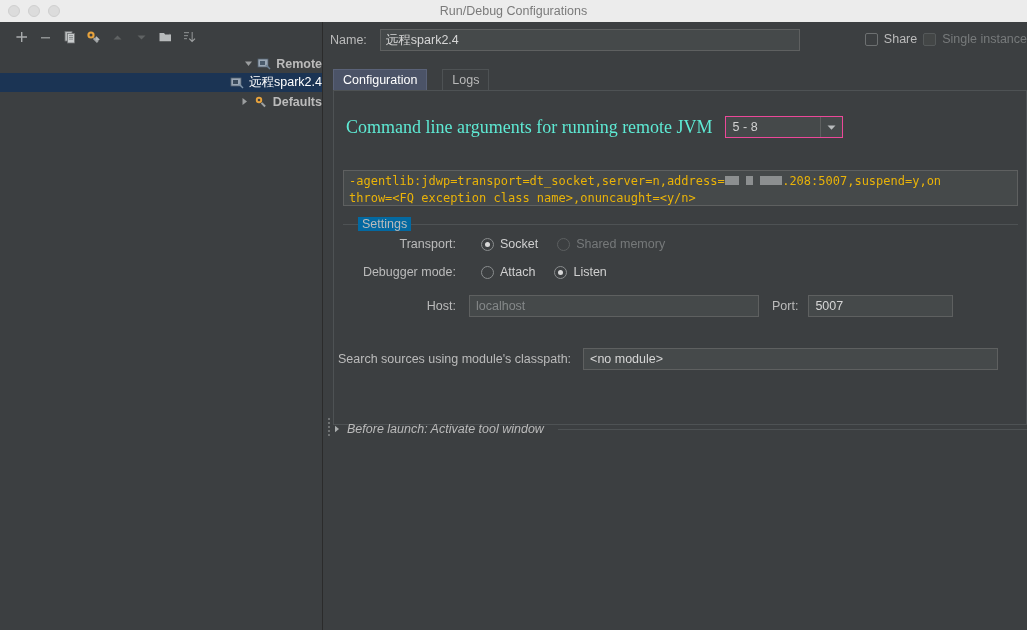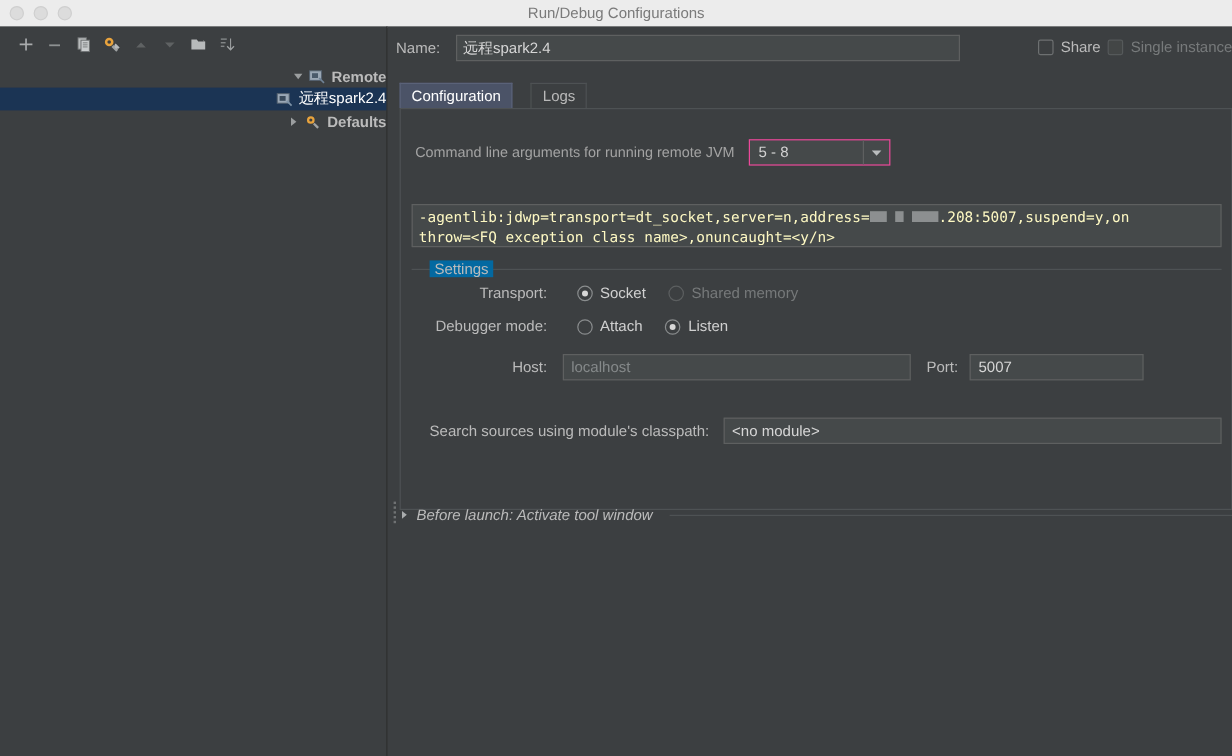--- a/index.html
+++ b/index.html
@@ -213,22 +213,23 @@
     box-sizing: border-box;
   }
 
   .jvm-row {
     position: absolute;
     left: 12px; top: 25px;
     display: flex;
     align-items: center;
   }
   .jvm-label {
-    font-size: 12px;
-    color: #a3a3a3;
+    font-size: 18px;
+    color: #5eead4;
+    font-family: Liberation Serif, serif;
   }
   .combo {
     margin-left: 12px;
     width: 118px; height: 22px;
     background: #45494a;
     border: 1px solid #ec4899;
     box-sizing: border-box;
     display: flex;
     align-items: center;
   }
@@ -251,21 +252,21 @@
     position: absolute;
     left: 9px; top: 79px;
     width: 675px; height: 36px;
     background: #45494a;
     border: 1px solid #5e6060;
     box-sizing: border-box;
     padding: 2px 4px 0 5px;
     font-family: "DejaVu Sans Mono", monospace;
     font-size: 12px;
     line-height: 17px;
-    color: #fef9c3;
+    color: #eab308;
     white-space: nowrap;
     overflow: hidden;
   }
   .redact {
     display: inline-block;
     background: #8c8f90;
     height: 9px;
     vertical-align: baseline;
     position: relative;
     top: 0px;
@@ -339,21 +340,21 @@
   .field.value { color: #d6d6d6; }
 
   .search-row {
     position: absolute;
     left: 0; top: 257px;
     width: 694px;
     display: flex;
     align-items: center;
   }
   .search-label {
-    margin-left: 24px;
+    margin-left: 4px;
     font-size: 12.5px;
     color: #bbbbbb;
     text-align: center;
   }
 
   .splitter {
     position: absolute;
     left: 2px; top: 394px;
     width: 7px; height: 22px;
     display: flex;

